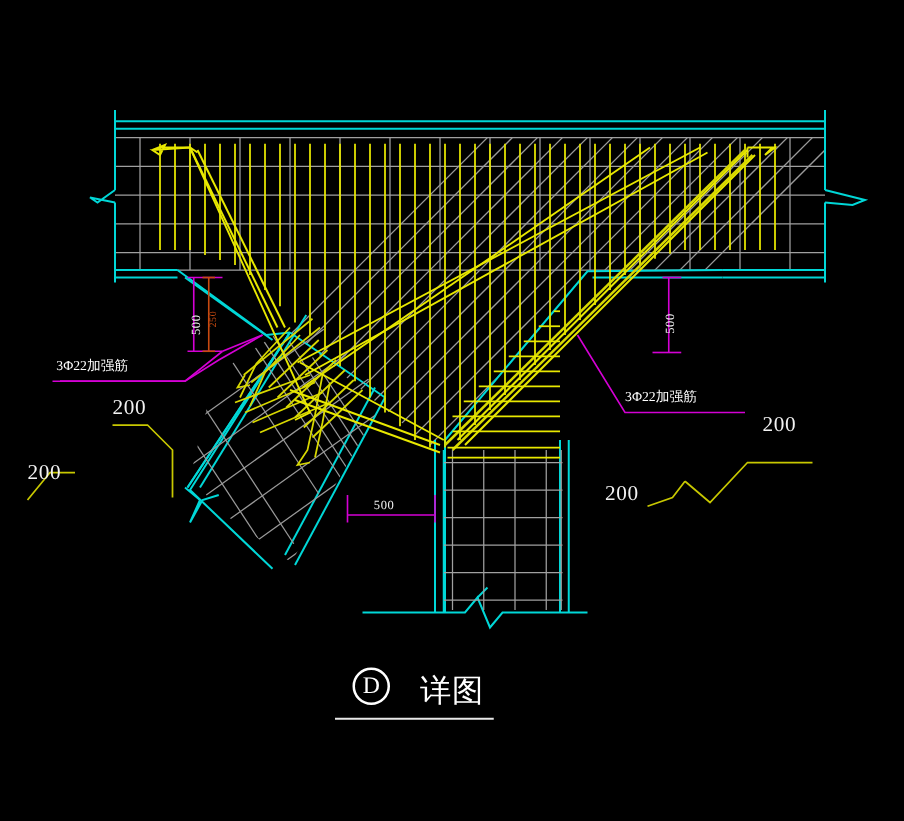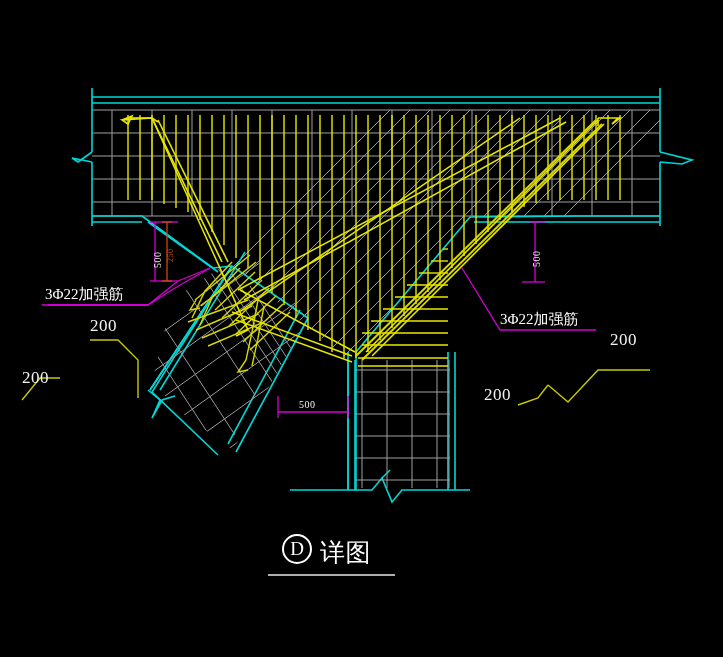--- a/index.html
+++ b/index.html
@@ -53,21 +53,21 @@
     transform-origin: left top;
   }
   .txt-vdim-orange {
     font-size: 8px;
     color: #c84a10;
     font-family: "Liberation Serif", serif;
     transform: rotate(-90deg);
     transform-origin: left top;
   }
   .txt-rebar {
-    font-size: 15px;
+    font-size: 11px;
     color: #ffffff;
     font-family: "Liberation Serif", serif;
     letter-spacing: 0px;
   }
   .txt-title {
     font-size: 25px;
     color: #ffffff;
     font-family: "Liberation Serif", serif;
   }
   .circ-d {
@@ -439,15 +439,15 @@
 
   <div class="txt txt-200" style="left:22px; top:368px;">200</div>
 
   <div class="txt txt-200" style="left:484px; top:385px;">200</div>
 
   <div class="txt txt-200" style="left:610px; top:330px;">200</div>
 
   <div class="circ-d" style="left:282px; top:534px;">
     <span>D</span>
   </div>
-  <div class="txt txt-title" style="left:320px; top:536px;">详图</div>
+  <div class="txt txt-title" style="left:336px; top:536px;">详图</div>
 
 </div>
 
 </body></html>

